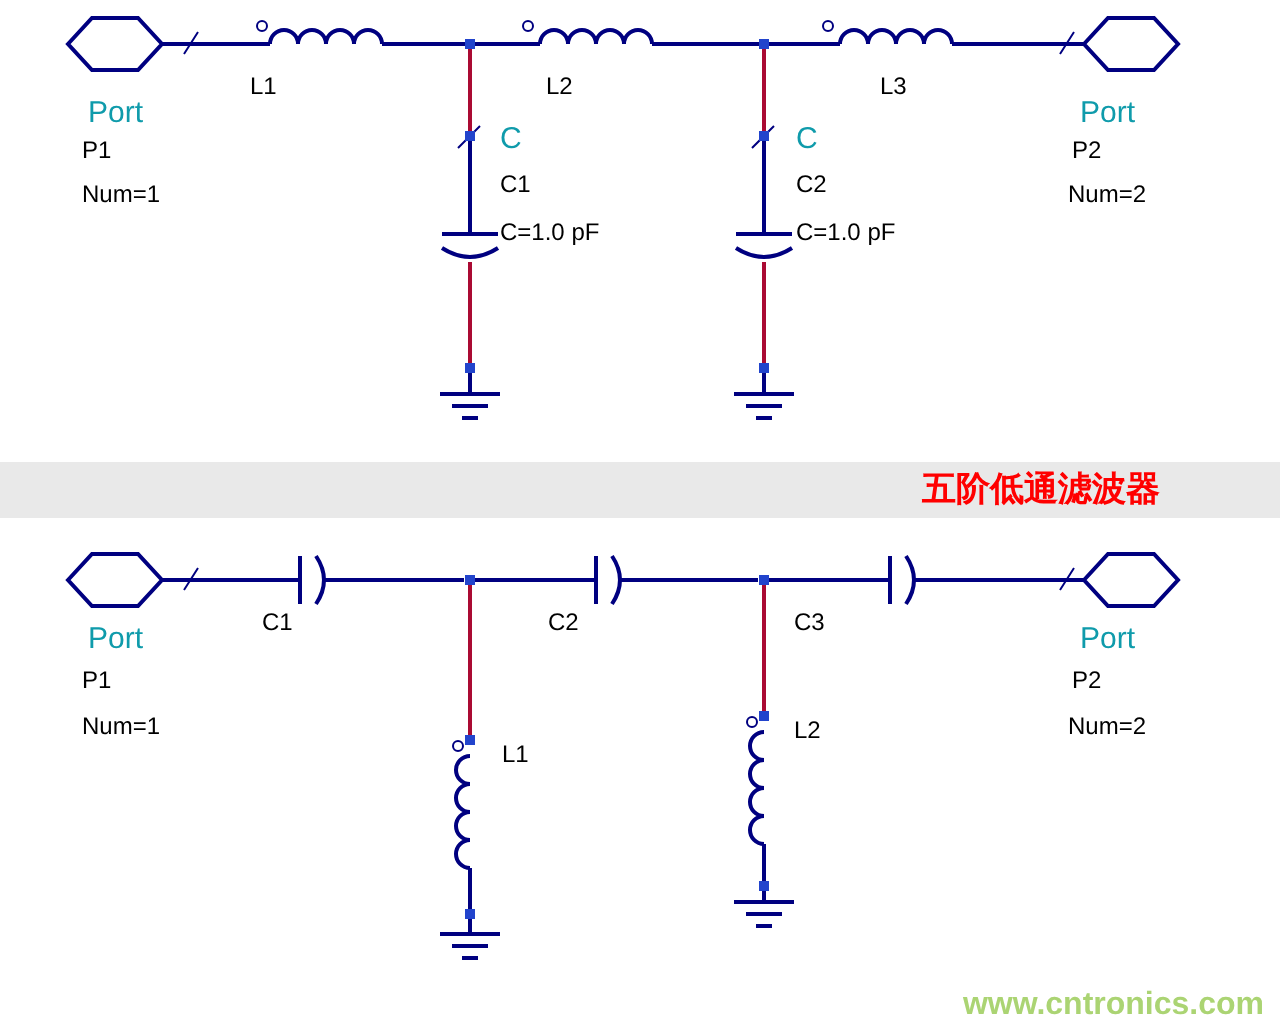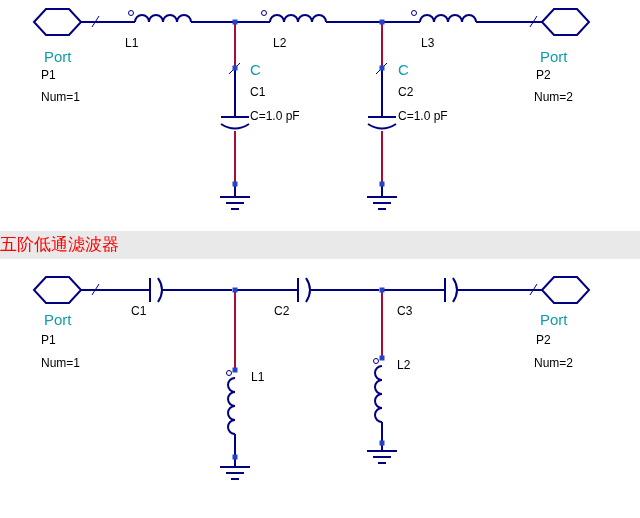--- a/index.html
+++ b/index.html
@@ -4,22 +4,22 @@
 <style>
   html,body{margin:0;padding:0;}
   body{background:#ffffff;font-family:"Liberation Sans","DejaVu Sans",sans-serif;}
   .stage{position:relative;width:640px;height:518px;background:#ffffff;overflow:hidden;}
   .panel-top{position:absolute;left:0;top:0;width:640px;height:231px;background:#ffffff;}
   .band{position:absolute;left:0;top:231px;width:640px;height:28px;background:#e9e9e9;}
   .panel-bottom{position:absolute;left:0;top:259px;width:640px;height:259px;background:#ffffff;}
   svg.circuit{position:absolute;left:0;top:0;width:640px;height:518px;}
   .lbl{position:absolute;font-size:12px;color:#000000;white-space:nowrap;line-height:1.1;}
   .teal{font-size:15px;color:#0f9bab;}
-  .title{position:absolute;left:0;top:233px;width:580px;text-align:left;
-         font-size:17px;font-weight:normal;color:#ff0000;}
+  .title{position:absolute;left:0;top:233px;width:580px;text-align:right;
+         font-size:17px;font-weight:bold;color:#ff0000;}
   .watermark{position:absolute;right:8px;top:494px;font-size:16px;color:#abd473;font-weight:bold;}
 </style>
 </head>
 <body>
 
 <div class="stage">
 
   <div class="panel-top"></div>
   <div class="band"></div>
   <div class="panel-bottom"></div>
@@ -99,21 +99,21 @@
       </g>
     </g>
   </svg>
 
   <div class="lbl teal" style="left:44px;top:49px;">Port</div>
   <div class="lbl" style="left:41px;top:69px;">P1</div>
   <div class="lbl" style="left:41px;top:91px;">Num=1</div>
 
   <div class="lbl" style="left:125px;top:37px;">L1</div>
   <div class="lbl" style="left:273px;top:37px;">L2</div>
-  <div class="lbl" style="left:421px;top:37px;">L3</div>
+  <div class="lbl" style="left:440px;top:37px;">L3</div>
 
   <div class="lbl teal" style="left:250px;top:62px;">C</div>
   <div class="lbl" style="left:250px;top:86px;">C1</div>
   <div class="lbl" style="left:250px;top:110px;">C=1.0 pF</div>
 
   <div class="lbl teal" style="left:398px;top:62px;">C</div>
   <div class="lbl" style="left:398px;top:86px;">C2</div>
   <div class="lbl" style="left:398px;top:110px;">C=1.0 pF</div>
 
   <div class="lbl teal" style="left:540px;top:49px;">Port</div>
@@ -130,14 +130,15 @@
   <div class="lbl" style="left:274px;top:305px;">C2</div>
   <div class="lbl" style="left:397px;top:305px;">C3</div>
 
   <div class="lbl" style="left:251px;top:371px;">L1</div>
   <div class="lbl" style="left:397px;top:359px;">L2</div>
 
   <div class="lbl teal" style="left:540px;top:312px;">Port</div>
   <div class="lbl" style="left:536px;top:334px;">P2</div>
   <div class="lbl" style="left:534px;top:357px;">Num=2</div>
 
+  <div class="watermark">www.cntronics.com</div>
 
 </div>
 
 </body></html>

